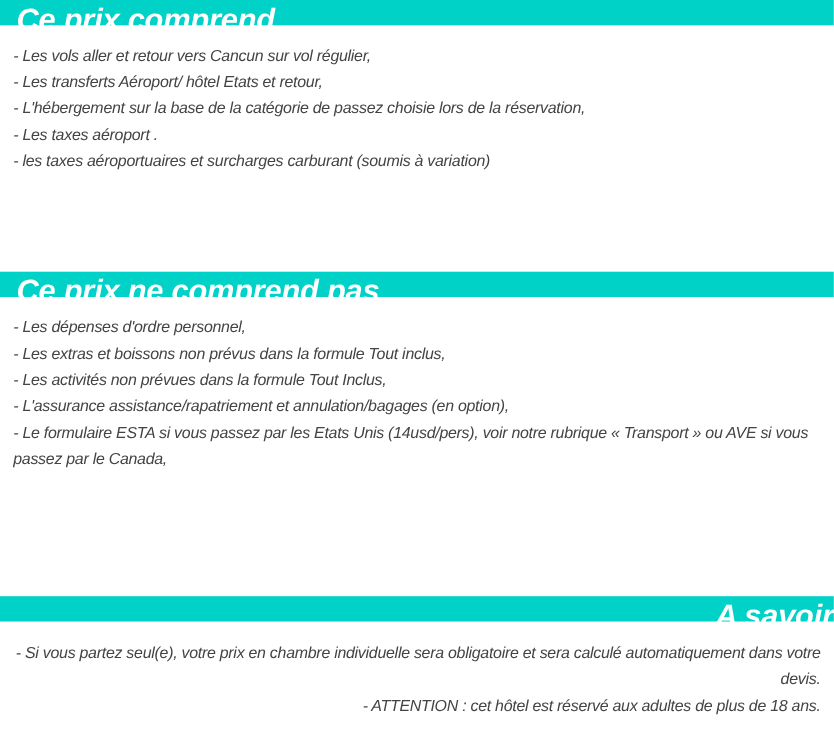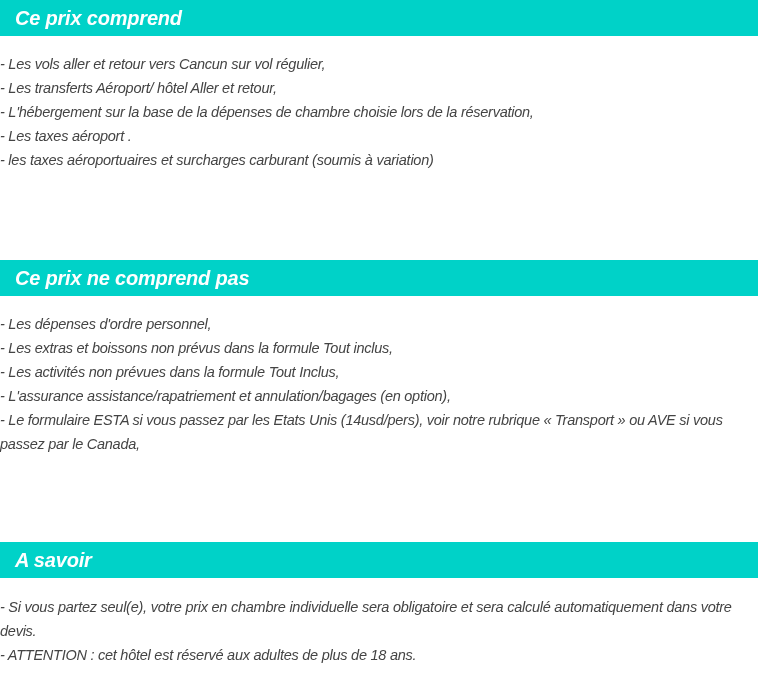--- a/index.html
+++ b/index.html
@@ -13,62 +13,62 @@
       overflow: hidden;
       position: relative;
       font-family: "Liberation Sans", "DejaVu Sans", sans-serif;
     }
     .section {
       position: absolute;
       left: 0;
       width: 758px;
     }
     .banner {
-      height: 36px;
+      height: 23px;
       background: #00d2c8;
       color: #ffffff;
       font-style: italic;
       font-weight: bold;
-      font-size: 20px;
+      font-size: 28px;
       line-height: 36px;
       padding-left: 15px;
       box-sizing: border-box;
       white-space: nowrap;
       letter-spacing: -0.2px;
     }
     .list {
-      margin: 0;
+      margin: 12px;
       padding: 0;
       list-style: none;
       color: #444444;
       font-style: italic;
       font-size: 14.5px;
       line-height: 24px;
       letter-spacing: -0.25px;
     }
     .list li {
       margin: 0;
       padding: 0;
     }
     #sec1 { top: 0; }
     #sec1 .list { margin-top: 16px; }
-    #sec2 { top: 260px; }
+    #sec2 { top: 247px; }
     #sec2 .list { margin-top: 16px; }
-    #sec3 { top: 542px; }
+    #sec3 { top: 542px; text-align: right; }
     #sec3 .list { margin-top: 17px; }
   </style>
 </head>
 <body>
 
 <div class="section" id="sec1">
   <div class="banner">Ce prix comprend</div>
   <ul class="list">
     <li>- Les vols aller et retour vers Cancun sur vol régulier,</li>
-    <li>- Les transferts Aéroport/ hôtel Aller et retour,</li>
-    <li>- L'hébergement sur la base de la dépenses de chambre choisie lors de la réservation,</li>
+    <li>- Les transferts Aéroport/ hôtel Etats et retour,</li>
+    <li>- L'hébergement sur la base de la catégorie de passez choisie lors de la réservation,</li>
     <li>- Les taxes aéroport .</li>
     <li>- les taxes aéroportuaires et surcharges carburant (soumis à variation)</li>
   </ul>
 </div>
 
 <div class="section" id="sec2">
   <div class="banner">Ce prix ne comprend pas</div>
   <ul class="list">
     <li>- Les dépenses d'ordre personnel,</li>
     <li>- Les extras et boissons non prévus dans la formule Tout inclus,</li>

